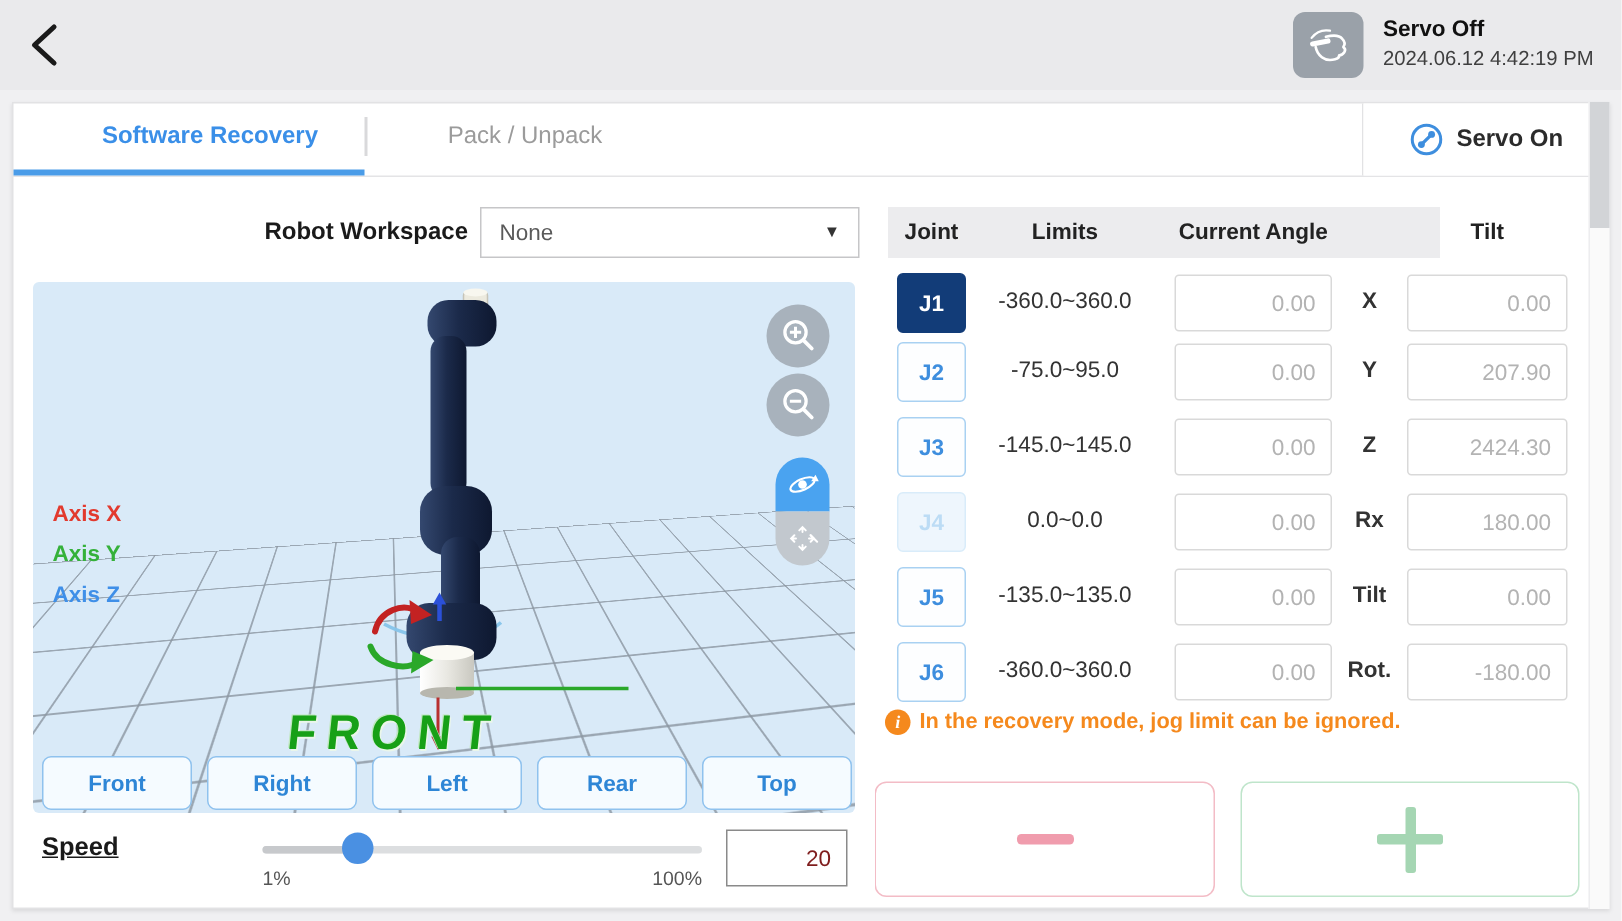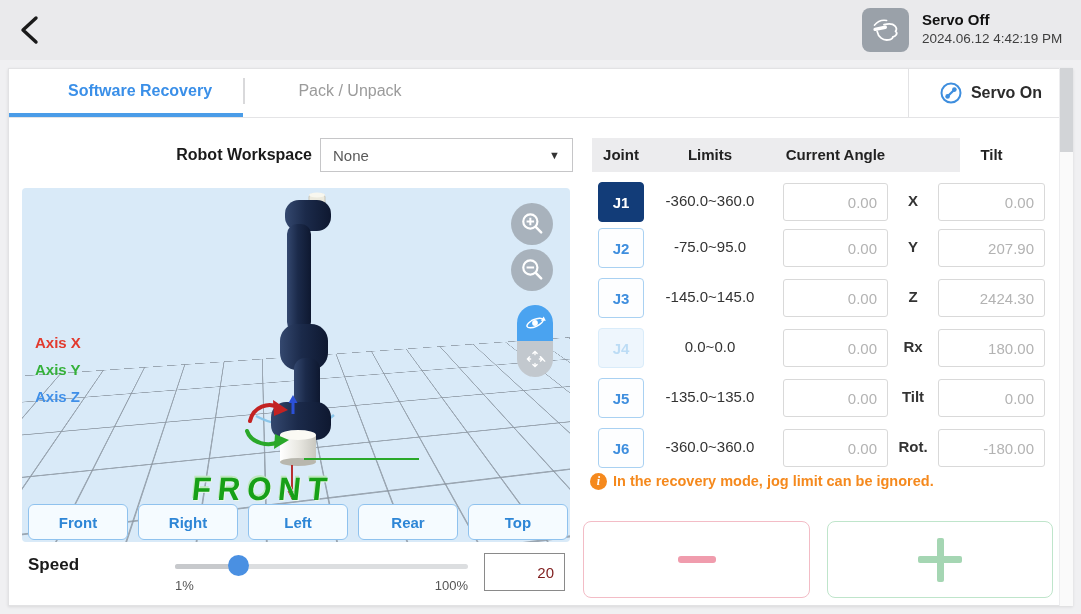--- a/index.html
+++ b/index.html
@@ -58,21 +58,21 @@
               display:flex; align-items:center; justify-content:center; cursor:pointer; }
   .orbit-pan { left:495px; top:117px; width:36px; height:72px; }
   .orbit-half { width:36px; height:36px; display:flex; align-items:center; justify-content:center; cursor:pointer; }
   .orbit-top { background:#4aa3f0; border-radius:18px 18px 0 0; }
   .pan-bottom { background:#c2c8ce; border-radius:0 0 18px 18px; }
   .view-btn { top:316px; width:100px; height:36px; background:#f5fbff; border:1.5px solid #8fc2ee;
               border-radius:6px; font-size:15px; font-weight:bold; color:#2e86d6;
               display:flex; align-items:center; justify-content:center; cursor:pointer; }
 
   
-  .speed-label { left:28px; top:555px; font-size:17px; font-weight:bold; color:#1a1a1a; }
+  .speed-label { left:28px; top:555px; font-size:17px; font-weight:bold; color:#1a1a1a;text-decoration:underline; }
   .slider-track { left:175px; top:564px; width:293px; height:5px; background:#dcdee0; border-radius:3px; cursor:pointer; }
   .slider-fill { left:175px; top:564px; width:60px; height:5px; background:#c7c9cc; border-radius:3px; }
   .slider-thumb { left:228px; top:555px; width:21px; height:21px; border-radius:50%; background:#4a90e2; cursor:pointer; }
   .slider-min { left:175px; top:578px; font-size:13px; color:#555; }
   .slider-max { left:420px; top:578px; width:48px; text-align:right; font-size:13px; color:#555; }
   .speed-input { left:484px; top:553px; width:81px; height:38px; border:1px solid #8a8a8a; background:#fff;
                  text-align:right; padding-right:10px; font-size:15px; color:#7f1d1d;
                  font-family:"Liberation Sans", sans-serif; }
 
   

